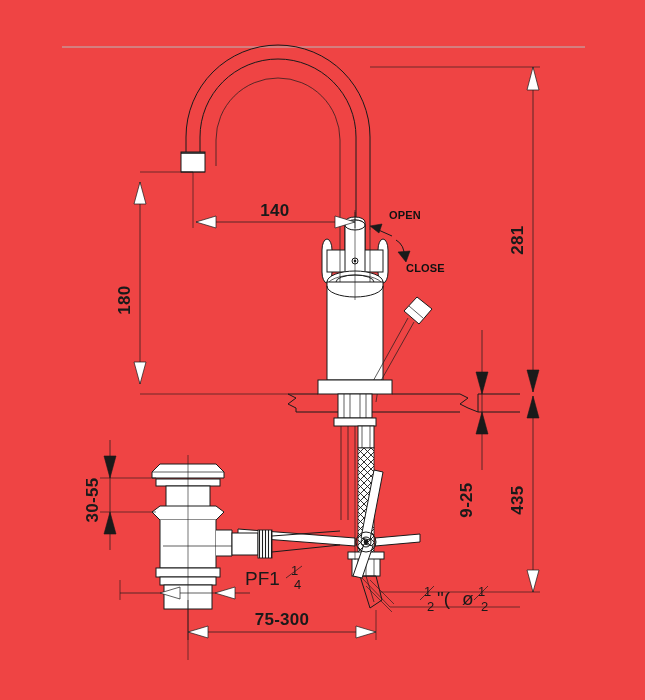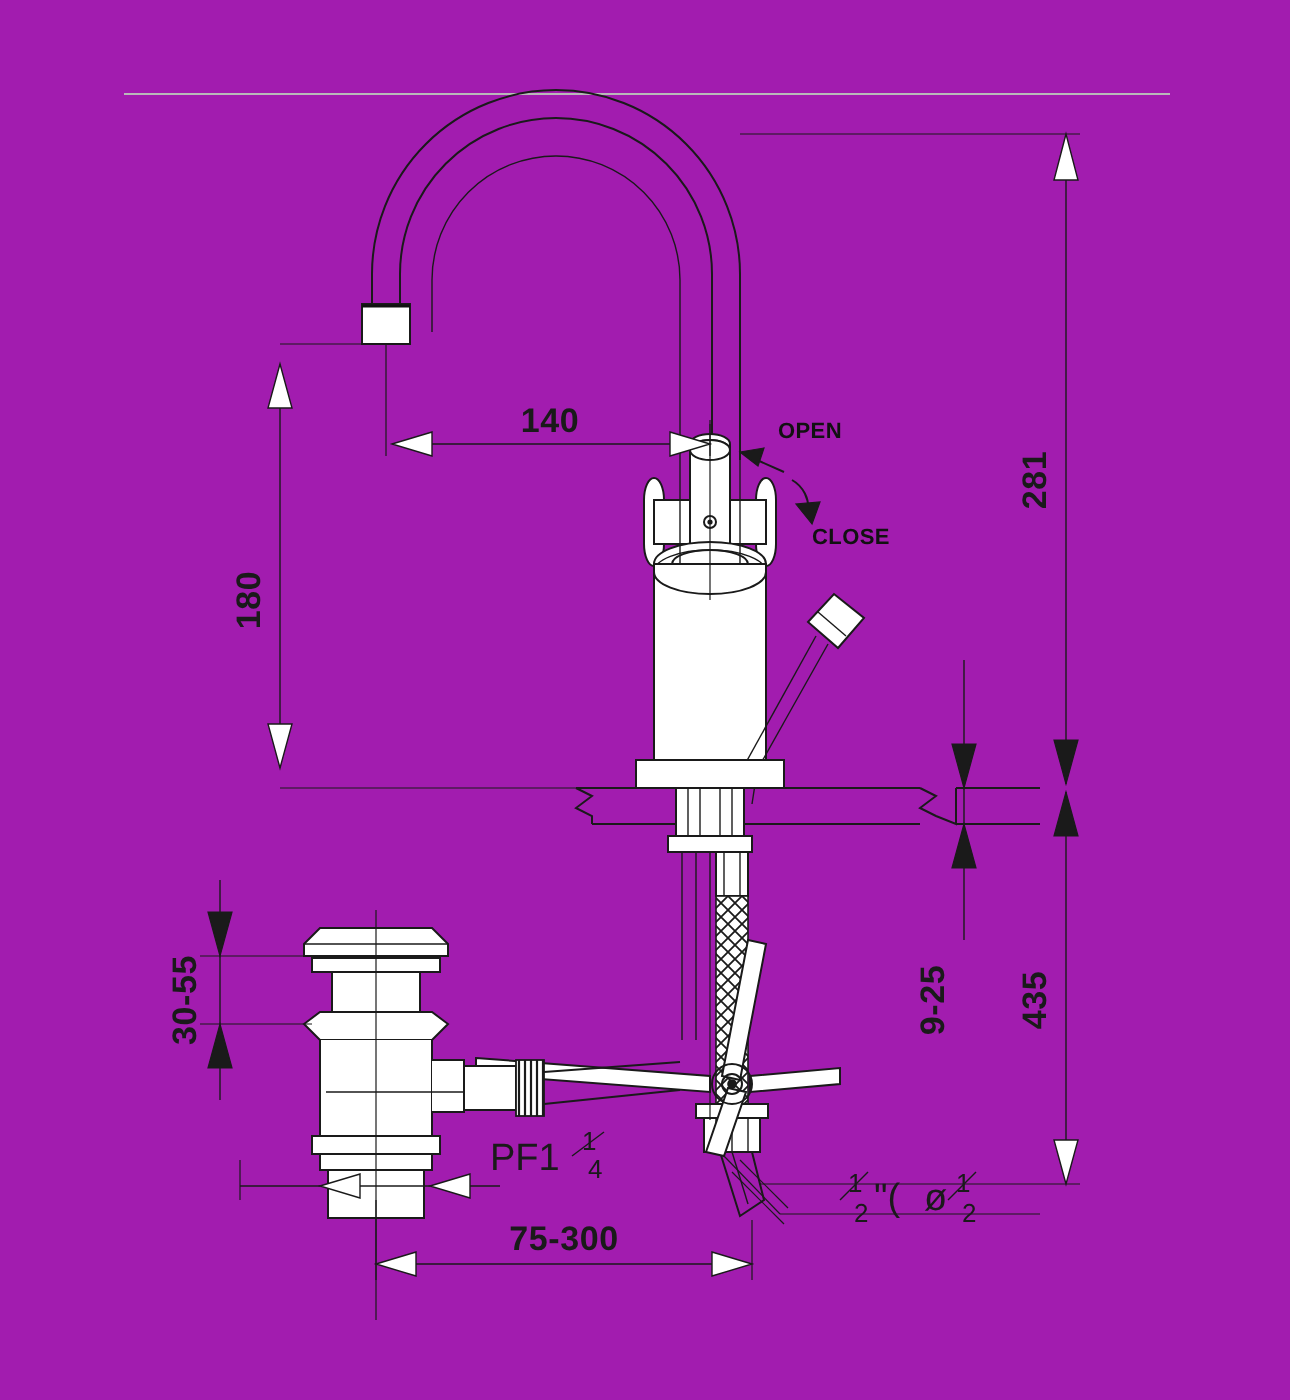--- a/index.html
+++ b/index.html
@@ -10,21 +10,21 @@
   body {
     width: 645px;
     height: 700px;
     font-family: "Liberation Sans", sans-serif;
     overflow: hidden;
   }
   #drawing-root {
     position: relative;
     width: 645px;
     height: 700px;
-    background: #a21caf;
+    background: #ef4444;
   }
   svg.sheet {
     display: block;
     width: 645px;
     height: 700px;
   }
   .ln {
     stroke: #1a1a1a;
     stroke-width: 1;
     fill: none;

